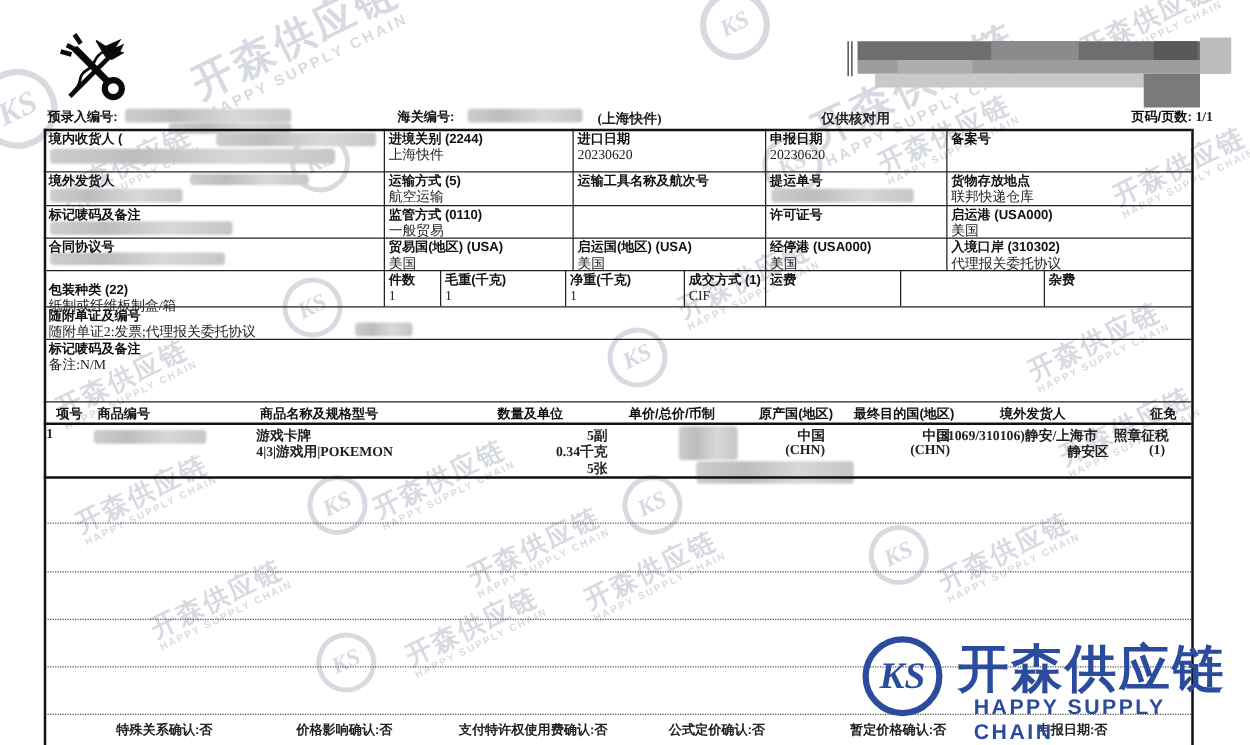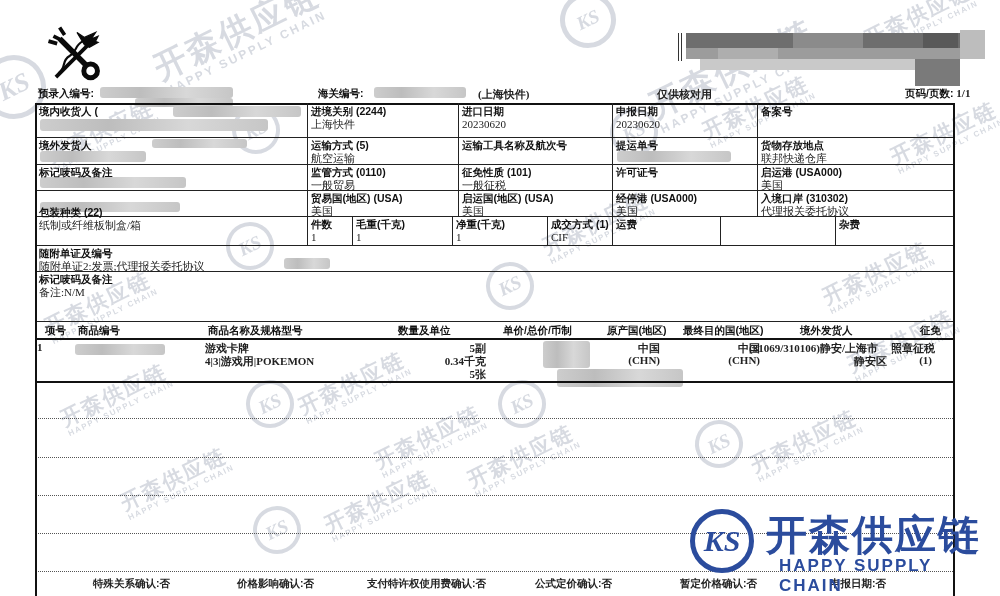--- a/index.html
+++ b/index.html
@@ -276,51 +276,51 @@
     </div>
 
   <div class="cell" style="left:35px;top:164px;width:272px;height:26px">
       <div class="lab">标记唛码及备注</div>
       <div class="val"></div>
     </div>
   <div class="cell" style="left:307px;top:164px;width:151px;height:26px">
       <div class="lab">监管方式 (0110)</div>
       <div class="val">一般贸易</div>
     </div>
-  <div class="cell" style="left:458px;top:164px;width:154px;height:26px">
-      <div class="lab">征免性质 (101)</div>
-      <div class="val">一般征税</div>
-    </div>
   <div class="cell" style="left:612px;top:164px;width:145px;height:26px">
       <div class="lab">许可证号</div>
       <div class="val"></div>
     </div>
   <div class="cell" style="left:757px;top:164px;width:196px;height:26px">
       <div class="lab">启运港 (USA000)</div>
       <div class="val">美国</div>
     </div>
 
+  <div class="cell" style="left:35px;top:190px;width:272px;height:26px">
+      <div class="lab">合同协议号</div>
+      <div class="val"></div>
+    </div>
   <div class="cell" style="left:307px;top:190px;width:151px;height:26px">
       <div class="lab">贸易国(地区) (USA)</div>
       <div class="val">美国</div>
     </div>
   <div class="cell" style="left:458px;top:190px;width:154px;height:26px">
       <div class="lab">启运国(地区) (USA)</div>
       <div class="val">美国</div>
     </div>
   <div class="cell" style="left:612px;top:190px;width:145px;height:26px">
       <div class="lab">经停港 (USA000)</div>
       <div class="val">美国</div>
     </div>
   <div class="cell" style="left:757px;top:190px;width:196px;height:26px">
       <div class="lab">入境口岸 (310302)</div>
       <div class="val">代理报关委托协议</div>
     </div>
 
-  <div class="cell" style="left:35px;top:204px;width:272px;height:29px">
+  <div class="cell" style="left:35px;top:224px;width:272px;height:29px">
       <div class="lab">包装种类 (22)</div>
       <div class="val">纸制或纤维板制盒/箱</div>
     </div>
   <div class="cell" style="left:307px;top:216px;width:45px;height:29px">
       <div class="lab">件数</div>
       <div class="val">1</div>
     </div>
   <div class="cell" style="left:352px;top:216px;width:100px;height:29px">
       <div class="lab">毛重(千克)</div>
       <div class="val">1</div>

